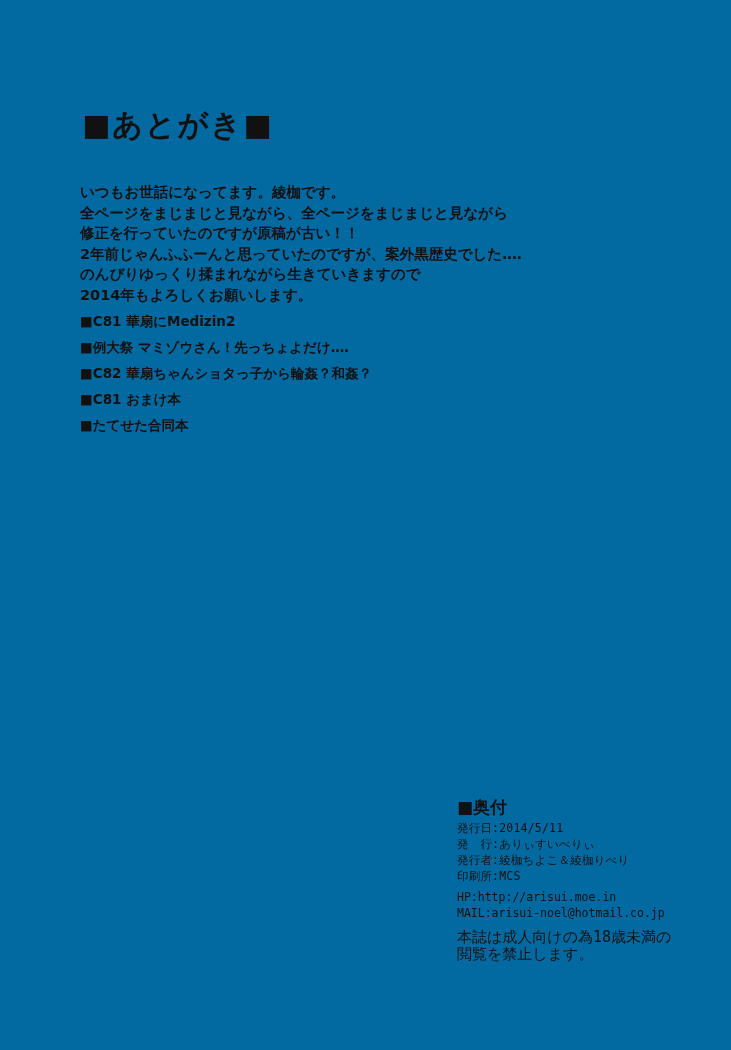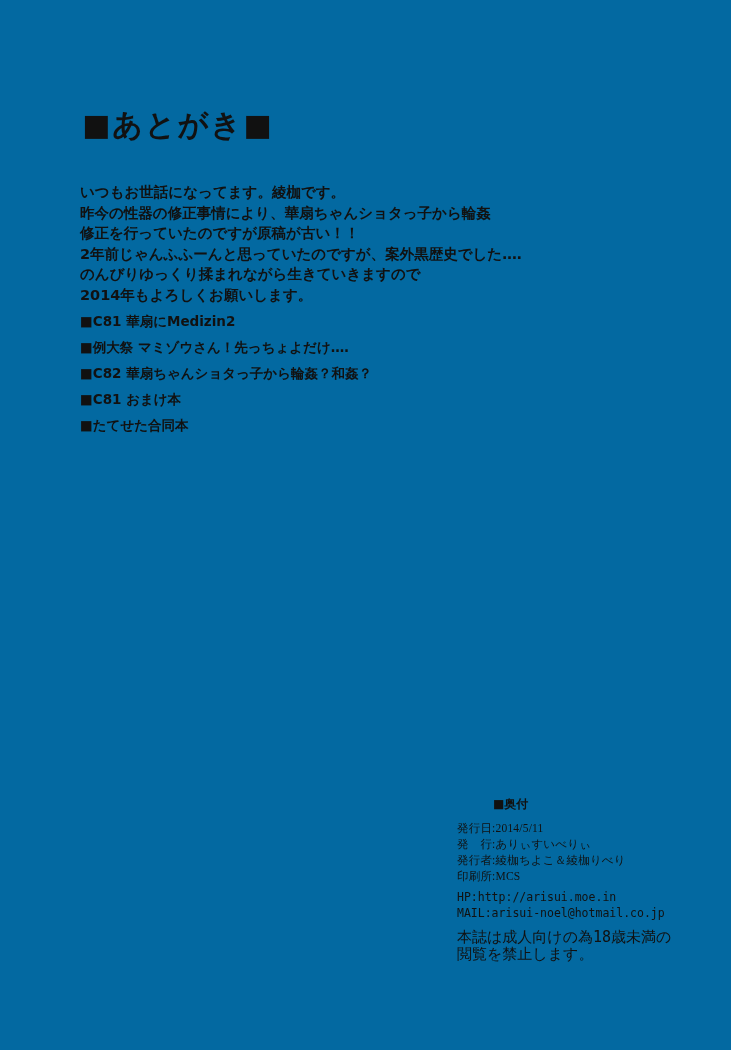--- a/index.html
+++ b/index.html
@@ -62,38 +62,36 @@
   .work-list .item {
     white-space: nowrap;
     margin-top: 8px;
   }
 
   
   .colophon-title {
     position: absolute;
     left: 457px;
     top: 796px;
-    font-size: 12px;
+    font-size: 17px;
     font-weight: bold;
     white-space: nowrap;
-    margin-left: 36px;
   }
   .colophon {
     position: absolute;
     left: 457px;
     top: 820px;
     width: 250px;
     font-family: "DejaVu Sans Mono", monospace;
     font-size: 11.5px;
     line-height: 16px;
     letter-spacing: 0.2px;
   }
   .colophon .line {
     white-space: nowrap;
-    font-family: Liberation Serif, serif;
   }
   .colophon-links {
     position: absolute;
     left: 457px;
     top: 889px;
     width: 270px;
     font-family: "DejaVu Sans Mono", monospace;
     font-size: 11.5px;
     line-height: 16px;
   }
@@ -115,21 +113,21 @@
 </style>
 </head>
 <body>
 
 <div class="page">
 
   <div class="afterword-title">■あとがき■</div>
 
   <div class="afterword-body">
     <div class="line">いつもお世話になってます。綾枷です。</div>
-    <div class="line">昨今の性器の修正事情により、華扇ちゃんショタっ子から輪姦</div>
+    <div class="line">全ページをまじまじと見ながら、全ページをまじまじと見ながら</div>
     <div class="line">修正を行っていたのですが原稿が古い！！</div>
     <div class="line">2年前じゃんふふーんと思っていたのですが、案外黒歴史でした‥‥</div>
     <div class="line">のんびりゆっくり揉まれながら生きていきますので</div>
     <div class="line">2014年もよろしくお願いします。</div>
   </div>
 
   <div class="work-list">
     <div class="item">■C81 華扇にMedizin2</div>
     <div class="item">■例大祭 マミゾウさん！先っちょよだけ‥‥</div>
     <div class="item">■C82 華扇ちゃんショタっ子から輪姦？和姦？</div>

